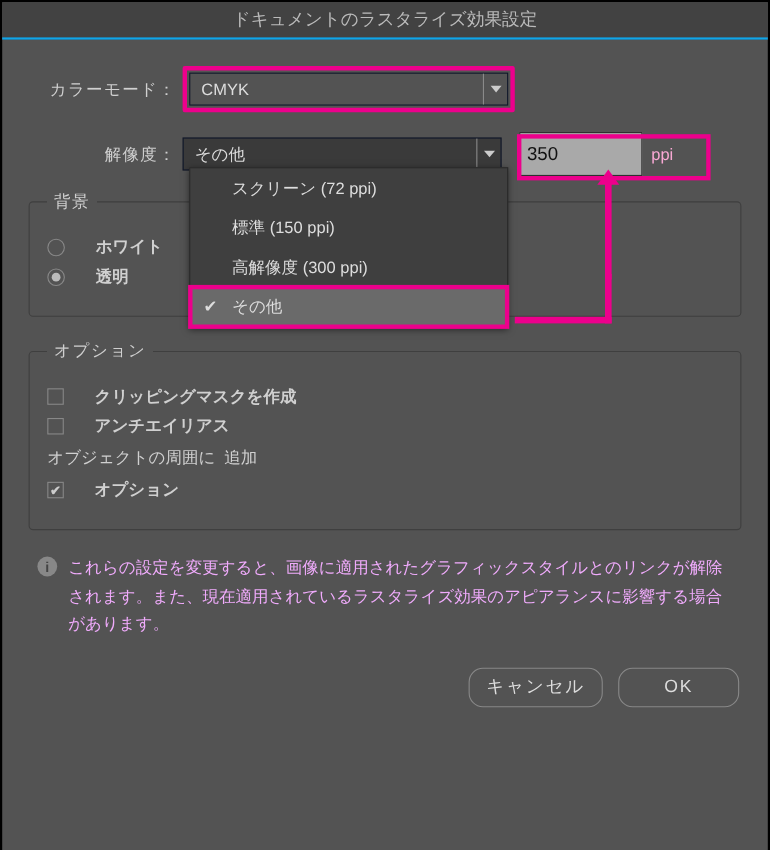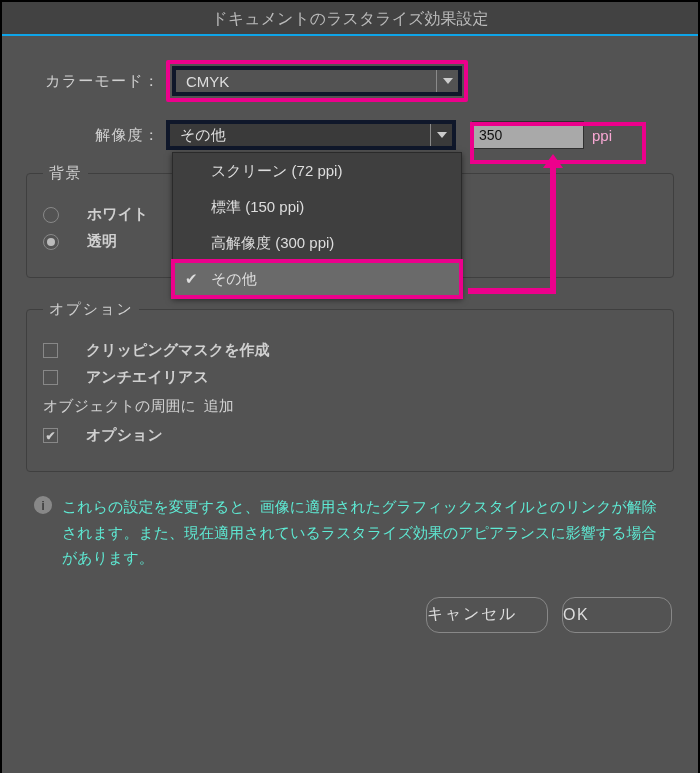--- a/index.html
+++ b/index.html
@@ -40,21 +40,21 @@
     }
     .row-label {
       width: 140px;
       text-align: right;
       padding-right: 6px;
       letter-spacing: 0.08em;
     }
     .dropdown {
       height: 30px;
       background: #535353;
-      border: 4px solid #0f172a;
+      border: 1px solid #0f172a;
       display: flex;
       align-items: center;
       padding: 0 10px;
       color: #ddd;
       position: relative;
     }
     .dropdown.dark { background: #3a3a3a; }
     .dropdown .arrowbox {
       position: absolute;
       right: 0;
@@ -78,25 +78,25 @@
     .cmyk-wrap { padding: 2px; }
 
     .ppibox {
       margin-left: 16px;
       display: flex;
       align-items: center;
       gap: 8px;
     }
     .ppi-input {
       width: 112px;
-      height: 28px;
+      height: 40px;
       background: #a9a9a9;
       border: 1px solid #2f2f2f;
       padding: 0 6px;
-      font-size: 14px;
+      font-size: 17px;
       color: #111;
     }
     .ppi-unit { color: #f9a8d4; }
 
     .dropdown-menu {
       position: absolute;
       top: 150px;
       left: 170px;
       width: 290px;
       background: #3f3f3f;
@@ -187,36 +187,36 @@
       width: 18px; height: 18px;
       border-radius: 50%;
       background: #888;
       color: #444;
       font-weight: bold;
       font-size: 13px;
       display:flex; align-items:center; justify-content:center;
       flex-shrink: 0;
       margin-top: 2px;
     }
-    .info-text { line-height: 1.7; color: #5eead4; }
+    .info-text { line-height: 1.7; color: #f0abfc; }
 
     .button-row {
       display:flex;
       justify-content:flex-end;
       gap: 14px;
       padding: 0 2px;
     }
     .btn {
       min-width: 122px;
       height: 36px;
       border: 1px solid #888;
       background: #535353;
       color: #ddd;
       border-radius: 13px;
-      display:flex; align-items:center; 
+      display:flex; align-items:center; justify-content:center;
       font-size: 16px;
       letter-spacing: 0.1em;
     }
     .btn.ok { min-width: 110px; }
 
     
     .annot-line1 {
       position:absolute;
       top: 247px;
       left: 466px;

